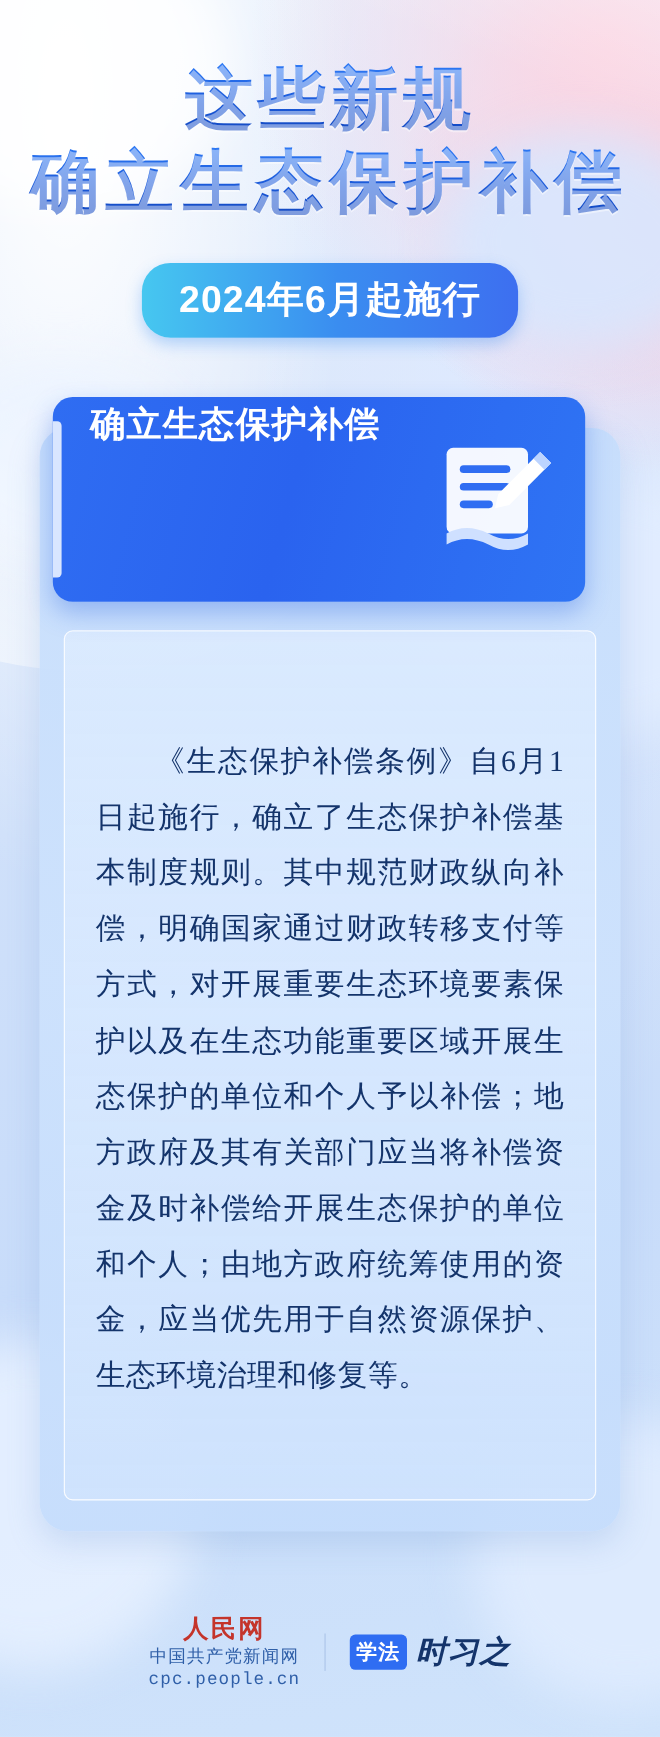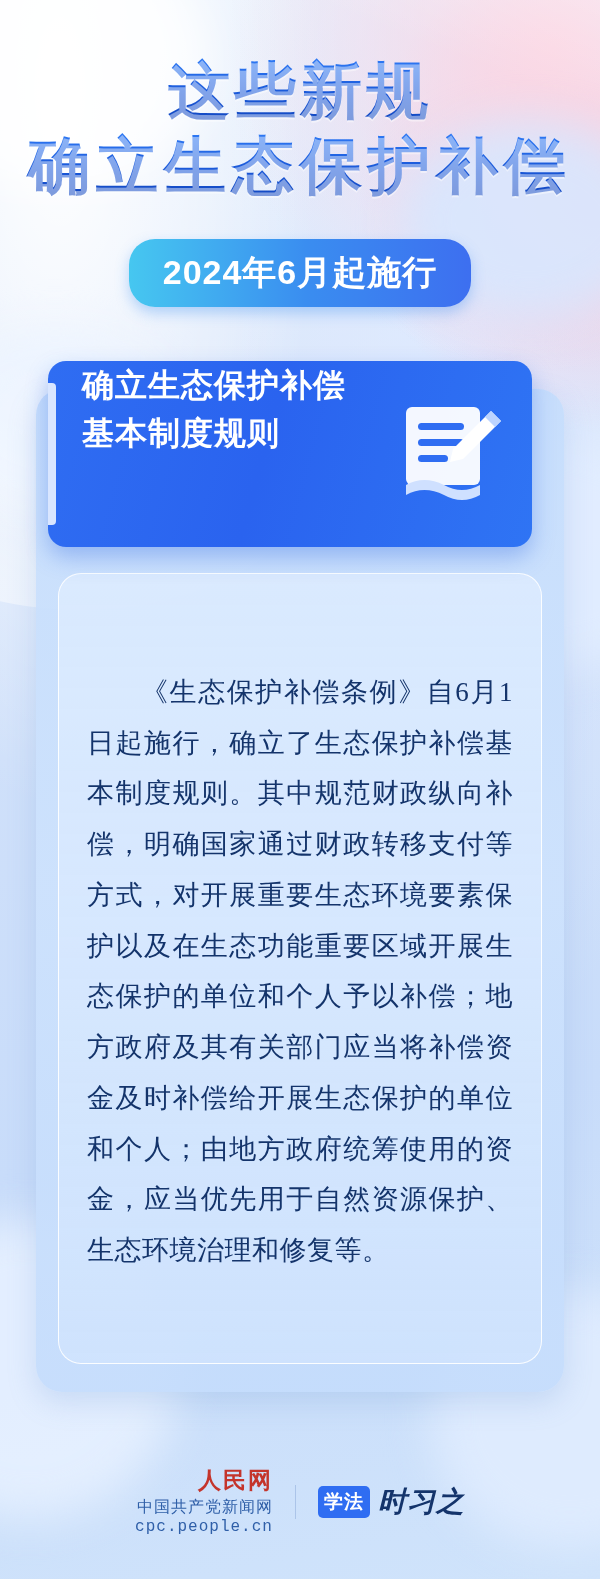--- a/index.html
+++ b/index.html
@@ -133,21 +133,21 @@
     max-width: 320px;
   }
   .head-icon {
     position: absolute;
     right: 26px; top: 36px;
     width: 110px; height: 110px;
   }
 
   .card-body {
     margin-top: 26px;
-    border-radius: 23px;
+    border-radius: 8px;
     border: 1px solid rgba(255,255,255,.9);
     background: linear-gradient(180deg, rgba(223,237,255,.75), rgba(212,230,254,.6));
     padding: 66px 28px 60px 28px;
     min-height: 680px;
     box-sizing: border-box;
   }
   .body-text {
     color: #14346b;
     font-size: 27px;
     line-height: 1.88;
@@ -161,21 +161,21 @@
   .footer {
     position: absolute;
     left: 0; right: 0;
     bottom: 42px;
     display: flex;
     align-items: center;
     justify-content: center;
     gap: 22px;
   }
   .logo-people {
-    text-align: right;
+    text-align: center;
     line-height: 1.25;
   }
   .logo-people .cn {
     color: #c4342b;
     font-size: 23px;
     font-weight: bold;
     letter-spacing: 2px;
   }
   .logo-people .sub {
     color: #2f5fa8;
@@ -238,21 +238,20 @@
       <span class="date-badge">2024年6月起施行</span>
     </div>
   </div>
 
   <div class="card">
 
     <div class="card-head">
       <div class="head-accent"></div>
       <div class="head-title">
         <div>确立生态保护补偿</div>
-        <div>基本制度规则</div>
       </div>
       <span class="head-icon">
         <svg viewBox="0 0 110 110" width="110" height="110" aria-hidden="true">
           <path d="M16 10 h62 a6 6 0 0 1 6 6 v66 a6 6 0 0 1 -6 6 h-62 a6 6 0 0 1 -6 -6 v-66 a6 6 0 0 1 6 -6 z" fill="#ffffff" opacity="0.95"></path>
           <path d="M10 88 q18 -10 38 0 q18 10 36 0 v10 q-18 10 -36 0 q-20 -10 -38 0 z" fill="#cfe0ff"></path>
           <rect x="22" y="26" width="46" height="7" rx="3.5" fill="#2f6df2"></rect>
           <rect x="22" y="42" width="46" height="7" rx="3.5" fill="#2f6df2"></rect>
           <rect x="22" y="58" width="30" height="7" rx="3.5" fill="#2f6df2"></rect>
           <path d="M95 14 l10 10 l-38 38 l-13 3 l3 -13 z" fill="#ffffff"></path>
           <path d="M95 14 l10 10 l-6 6 l-10 -10 z" fill="#bcd4ff"></path>

